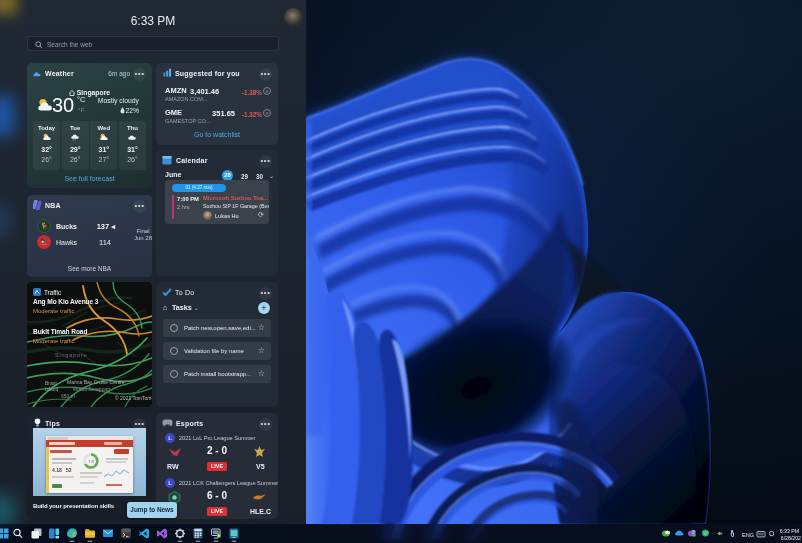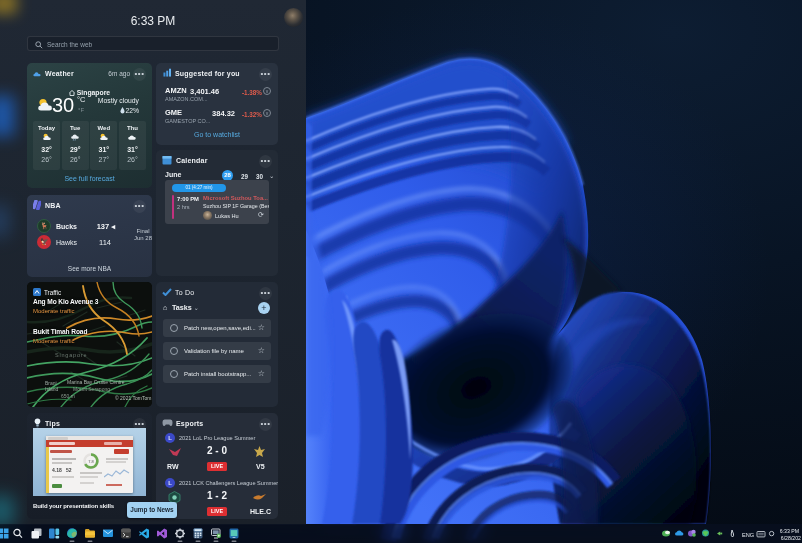--- a/index.html
+++ b/index.html
@@ -247,21 +247,21 @@
   <div class="dots">•••</div>
 
   <div class="abs" style="left:9px;top:24px;font-size:7.5px;font-weight:bold;color:#f2f4f6;">AMZN</div>
   <div class="abs" style="left:9px;top:33px;font-size:5.5px;color:#98a2ad;">AMAZON.COM...</div>
   <div class="abs" style="left:34px;top:25px;width:40px;text-align:left;font-size:7.5px;font-weight:bold;color:#f2f4f6;">3,401.46</div>
   <div class="abs" style="left:86px;top:26px;font-size:6.3px;font-weight:bold;color:#e05b4b;">-1.38%</div>
   <div class="abs" style="left:107px;top:24px;width:8px;height:8px;border-radius:50%;border:1px solid #7e8893;color:#98a2ad;font-size:5px;line-height:7px;text-align:center;">v</div>
 
   <div class="abs" style="left:9px;top:46px;font-size:7.5px;font-weight:bold;color:#f2f4f6;text-align:center;">GME</div>
   <div class="abs" style="left:9px;top:55px;font-size:5.5px;color:#98a2ad;">GAMESTOP CO...</div>
-  <div class="abs" style="left:39px;top:47px;width:40px;text-align:right;font-size:7.5px;font-weight:bold;color:#f2f4f6;">384.32</div>
+  <div class="abs" style="left:39px;top:47px;width:40px;text-align:right;font-size:7.5px;font-weight:bold;color:#f2f4f6;">351.65</div>
   <div class="abs" style="left:86px;top:48px;font-size:6.3px;font-weight:bold;color:#e05b4b;">-1.32%</div>
   <div class="abs" style="left:107px;top:46px;width:8px;height:8px;border-radius:50%;border:1px solid #7e8893;color:#98a2ad;font-size:5px;line-height:7px;text-align:center;">v</div>
   <div class="link" style="top:68px;">Go to watchlist</div>
 </div>
 
 <div class="card" style="left:156px;top:150px;width:122px;height:126px;background:#232b36;">
   <svg class="abs" style="left:6px;top:5px" width="10" height="10" viewBox="0 0 10 10">
         <rect x="0.5" y="1" width="9" height="8.5" rx="1" fill="#3f8fd6"></rect>
         <rect x="0.5" y="1" width="9" height="2.6" fill="#72bdf4"></rect>
       </svg>
@@ -434,21 +434,21 @@
   <div class="abs" style="left:11px;top:50px;font-size:7px;font-weight:bold;color:#eef1f4;">RW</div>
   <div class="abs" style="left:51px;top:49px;width:20px;height:9px;background:#de2f32;border-radius:1.5px;color:#fff;font-size:5.5px;font-weight:bold;line-height:9px;text-align:center;">LIVE</div>
   <div class="abs" style="left:100px;top:50px;font-size:7px;font-weight:bold;color:#eef1f4;">V5</div>
 
   <div class="abs" style="left:9px;top:65px;width:10px;height:10px;border-radius:50%;background:#3b49c8;color:#dce4f8;font-size:6px;font-weight:bold;line-height:10px;text-align:center;">L</div>
   <div class="abs" style="left:23px;top:67px;font-size:5.6px;color:#c6cdd5;">2021 LCK Challengers League Summer</div>
   <svg class="abs" style="left:12px;top:78px" width="13" height="13" viewBox="0 0 13 13">
         <path d="M6.5 0.5 L12 3.5 L12 9.5 L6.5 12.5 L1 9.5 L1 3.5 Z" fill="#1d4a42" stroke="#3a8a72" stroke-width="0.8"></path>
         <circle cx="6.5" cy="6.5" r="2.2" fill="#7fd0b8"></circle>
       </svg>
-  <div class="abs" style="left:0;top:77px;width:122px;text-align:center;font-size:10px;font-weight:bold;color:#f4f6f8;">1 - 2</div>
+  <div class="abs" style="left:0;top:77px;width:122px;text-align:center;font-size:10px;font-weight:bold;color:#f4f6f8;">6 - 0</div>
   <svg class="abs" style="left:97px;top:80px" width="14" height="9" viewBox="0 0 14 9">
         <path d="M0 5 Q4 1 8 3 L13 1 L9 5 Q5 8 0 5 Z" fill="#c87b2e"></path>
       </svg>
   <div class="abs" style="left:51px;top:94px;width:20px;height:9px;background:#de2f32;border-radius:1.5px;color:#fff;font-size:5.5px;font-weight:bold;line-height:9px;text-align:center;">LIVE</div>
   <div class="abs" style="left:94px;top:95px;font-size:7px;font-weight:bold;color:#eef1f4;">HLE.C</div>
 </div>
 
 <div class="abs" style="left:127px;top:502px;width:50px;height:16px;border-radius:3px;background:#a2d2f2;color:#16222e;font-size:6.4px;font-weight:bold;line-height:16px;text-align:center;box-shadow:0 1px 3px rgba(0,0,0,.5);">Jump to News</div>
 
 <div class="abs" style="left:0;top:524px;width:802px;height:19px;background:rgba(10,17,34,.58);backdrop-filter:blur(8px) saturate(1.3);"></div>

